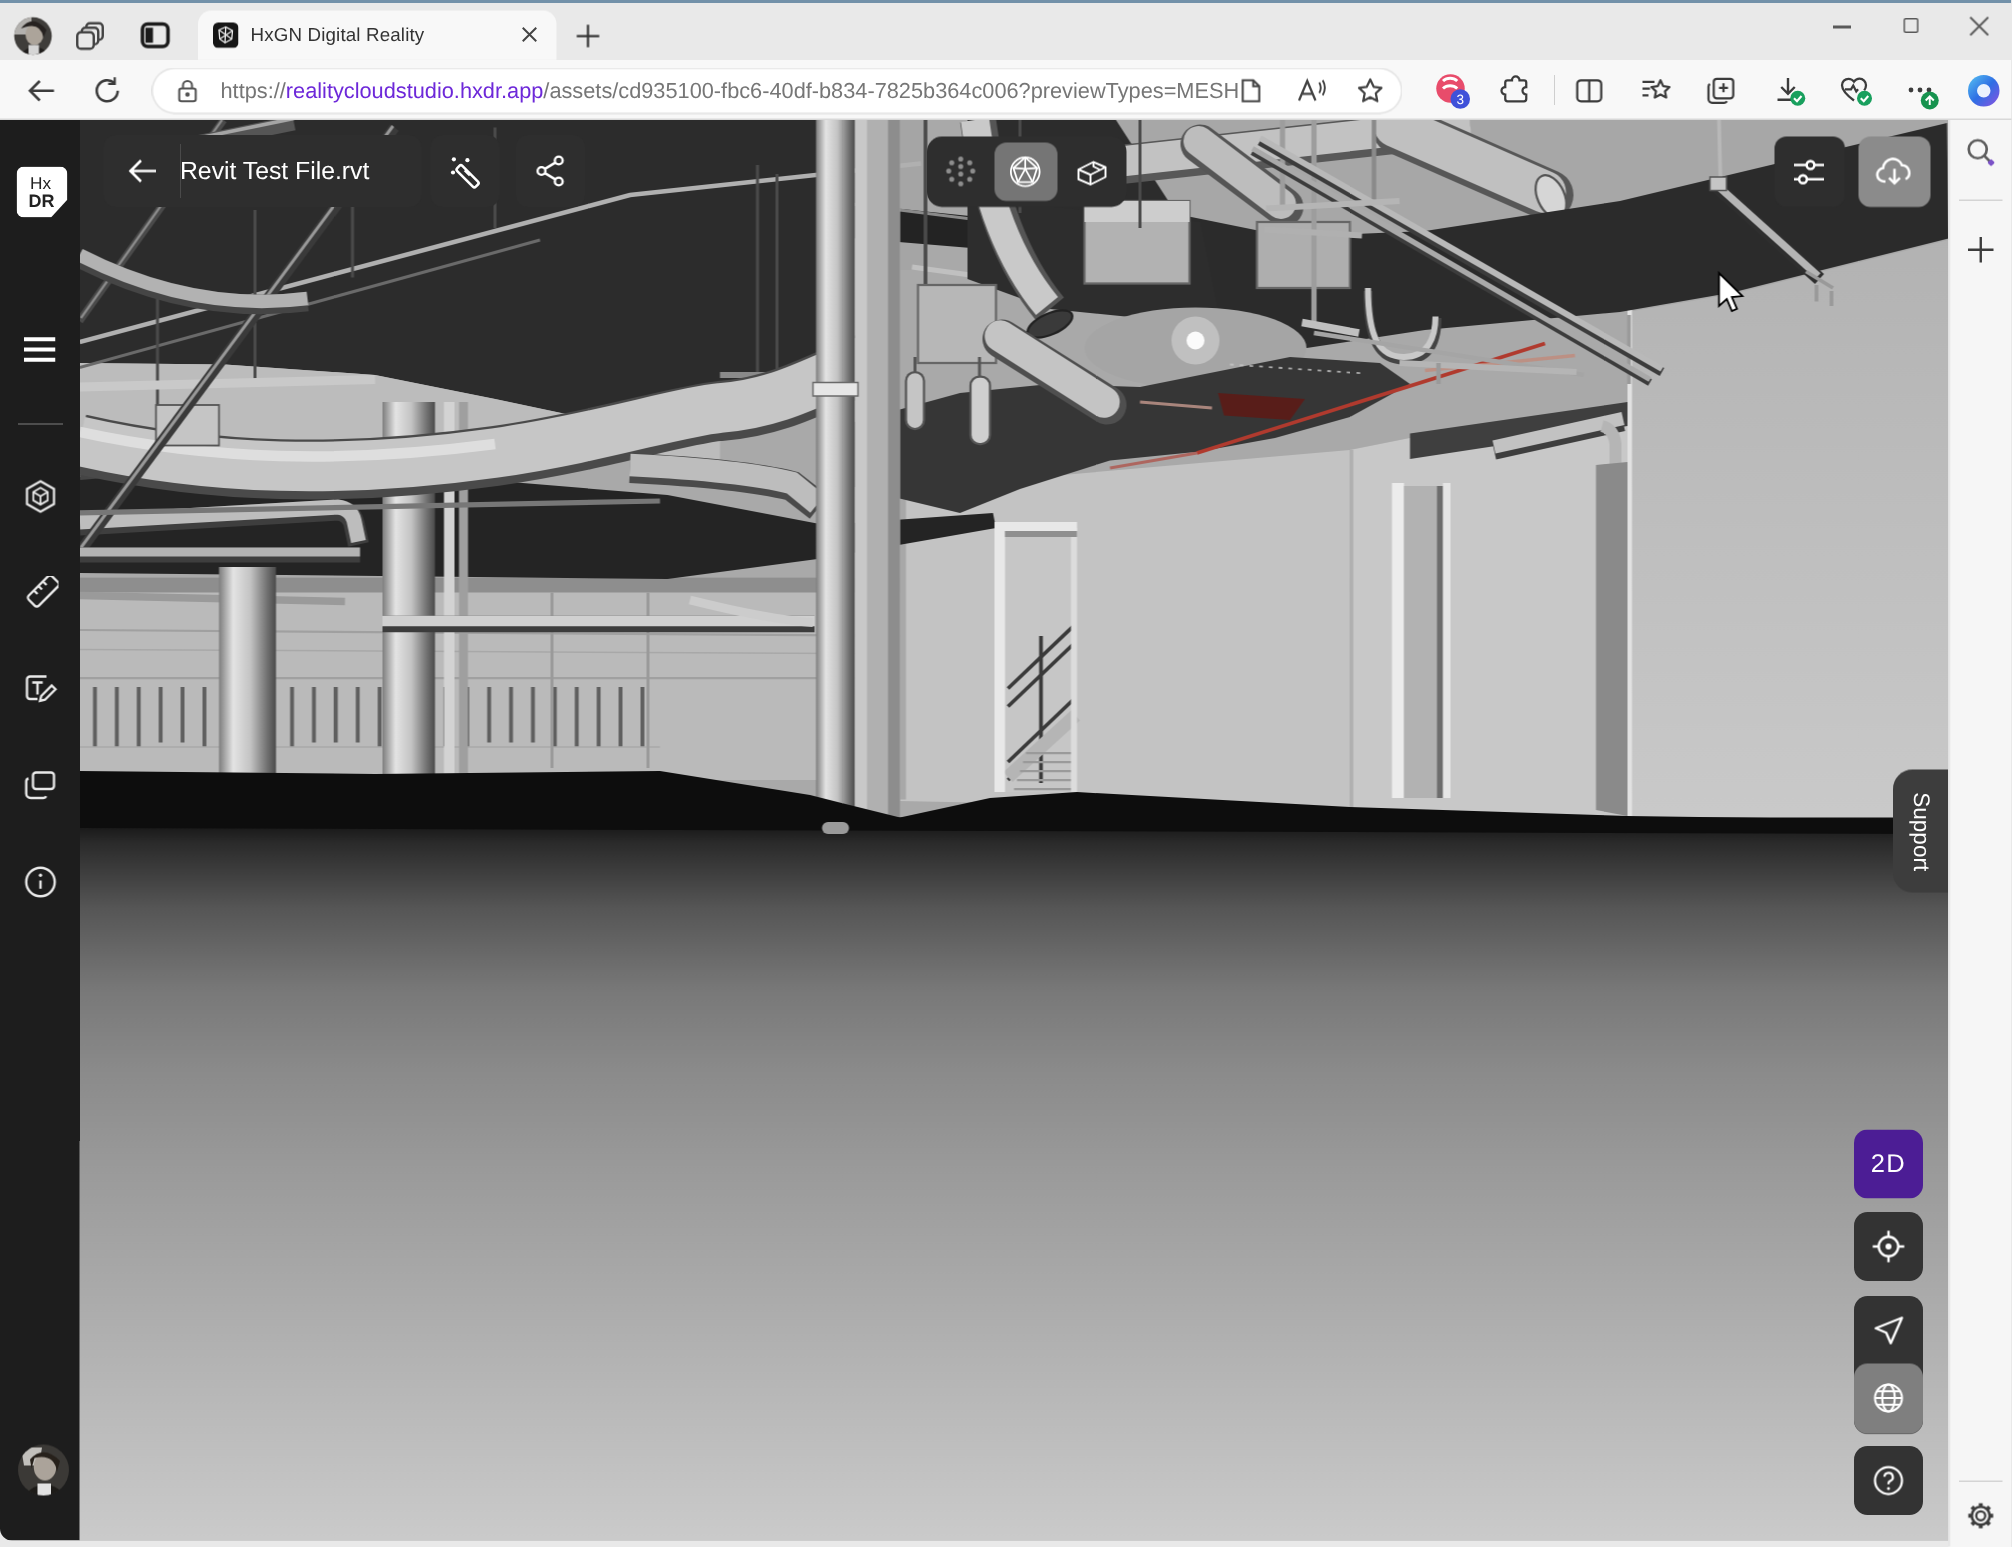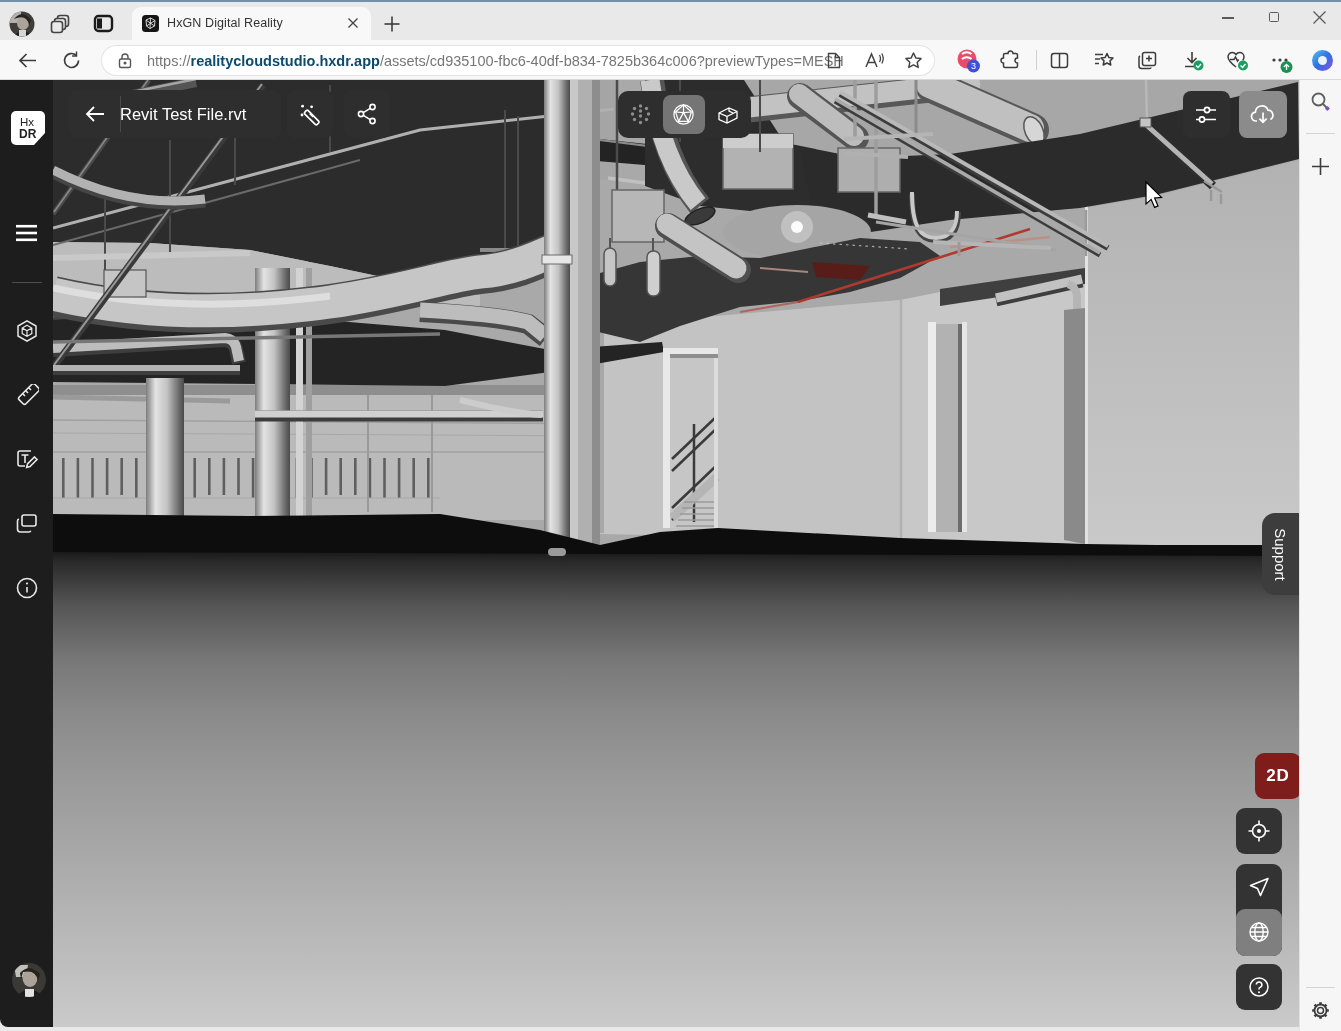--- a/index.html
+++ b/index.html
@@ -77,21 +77,21 @@
     <path d="M15.5 1.5 v4.4 h-4.4" stroke-width="1.5"></path>
   </svg>
 
   <div class="abs" style="left:102px;top:46px;width:832px;height:29px;background:#fff;border-radius:15px;box-shadow:0 0 0 1px #e3e3e3;"></div>
 
   <svg class="abs" style="left:117px;top:52px" width="16" height="17" fill="none" stroke="#555" stroke-width="1.4">
     <rect x="2.5" y="7" width="11" height="8.5" rx="1.5"></rect>
     <path d="M5 7 V5 a3 3 0 0 1 6 0 V7"></path>
     <circle cx="8" cy="11" r="0.8" fill="#555"></circle>
   </svg>
-  <div class="abs" style="left:147px;top:52.5px;font-size:14.5px;color:#767676;">https://<span style="color:#0c4a6e;font-weight:bold;">realitycloudstudio.hxdr.app</span>/assets/cd935100-fbc6-40df-b834-7825b364c006?previewTypes=MESH</div>
+  <div class="abs" style="left:147px;top:52.5px;font-size:14.5px;color:#767676;">https://<span style="color:#6d28d9;">realitycloudstudio.hxdr.app</span>/assets/cd935100-fbc6-40df-b834-7825b364c006?previewTypes=MESH</div>
 
   <svg class="abs" style="left:825px;top:51px" width="17" height="19" fill="none" stroke="#444" stroke-width="1.4">
     <path d="M3.5 2.5 h7 l4 4 v10 h-11 z"></path>
     <path d="M10.5 2.5 v4 h4"></path>
   </svg>
 
   <svg class="abs" style="left:864px;top:51px" width="20" height="19" fill="none" stroke="#444" stroke-width="1.5">
     <path d="M2 16 L7.5 3 L13 16 M4.2 11.5 h6.6"></path>
     <path d="M15.5 4 a7 7 0 0 1 0 7 M17.8 2.5 a10 10 0 0 1 0 10" stroke-width="1.3"></path>
   </svg>
@@ -552,21 +552,21 @@
   <svg class="abs" style="left:1249px;top:101px" width="28" height="28" stroke="#fff" stroke-width="1.7" fill="none">
     <path d="M8 20 H7 a4.5 4.5 0 0 1 -0.6 -8.96 A6.5 6.5 0 0 1 19 9.2 a5 5 0 0 1 2.4 9.3"></path>
     <path d="M14 11.5 V21 M10.4 17.6 L14 21.2 L17.6 17.6"></path>
   </svg>
 
   <div class="abs" style="left:1262px;top:513px;width:37px;height:82px;background:#3d3d3d;border-radius:13px 0 0 13px;"></div>
   <div class="abs" style="left:1262px;top:513px;width:37px;height:82px;color:#fff;font-size:15px;display:flex;align-items:center;justify-content:center;">
       <span style="transform:rotate(90deg);white-space:nowrap;">Support</span>
     </div>
 
-  <div class="abs" style="left:1236px;top:753px;width:46px;height:46px;background:#7f1d1d;border-radius:9px;color:#fff;font-weight:bold;font-size:17px;display:flex;align-items:center;justify-content:center;letter-spacing:1px;margin-left:19px;">2D</div>
+  <div class="abs" style="left:1236px;top:753px;width:46px;height:46px;background:#4c1d95;border-radius:9px;color:#fff;font-weight:normal;font-size:17px;display:flex;align-items:center;justify-content:center;letter-spacing:1px;">2D</div>
   <div class="abs" style="left:1236px;top:808px;width:46px;height:46px;background:#333;border-radius:9px;"></div>
   <svg class="abs" style="left:1247px;top:819px" width="24" height="24" stroke="#fff" stroke-width="1.6" fill="none">
     <circle cx="12" cy="12" r="6.5"></circle>
       <circle cx="12" cy="12" r="2" fill="#fff" stroke="none"></circle>
     <path d="M12 1.5 v4 M12 18.5 v4 M1.5 12 h4 M18.5 12 h4"></path>
   </svg>
   <div class="abs" style="left:1236px;top:864px;width:46px;height:92px;background:#333;border-radius:9px;"></div>
   <svg class="abs" style="left:1247px;top:875px" width="24" height="24" stroke="#fff" stroke-width="1.6" fill="none" stroke-linejoin="round">
     <path d="M21 3.5 L3.5 10.5 L10.5 13.5 L13.5 20.5 Z"></path>
   </svg>

